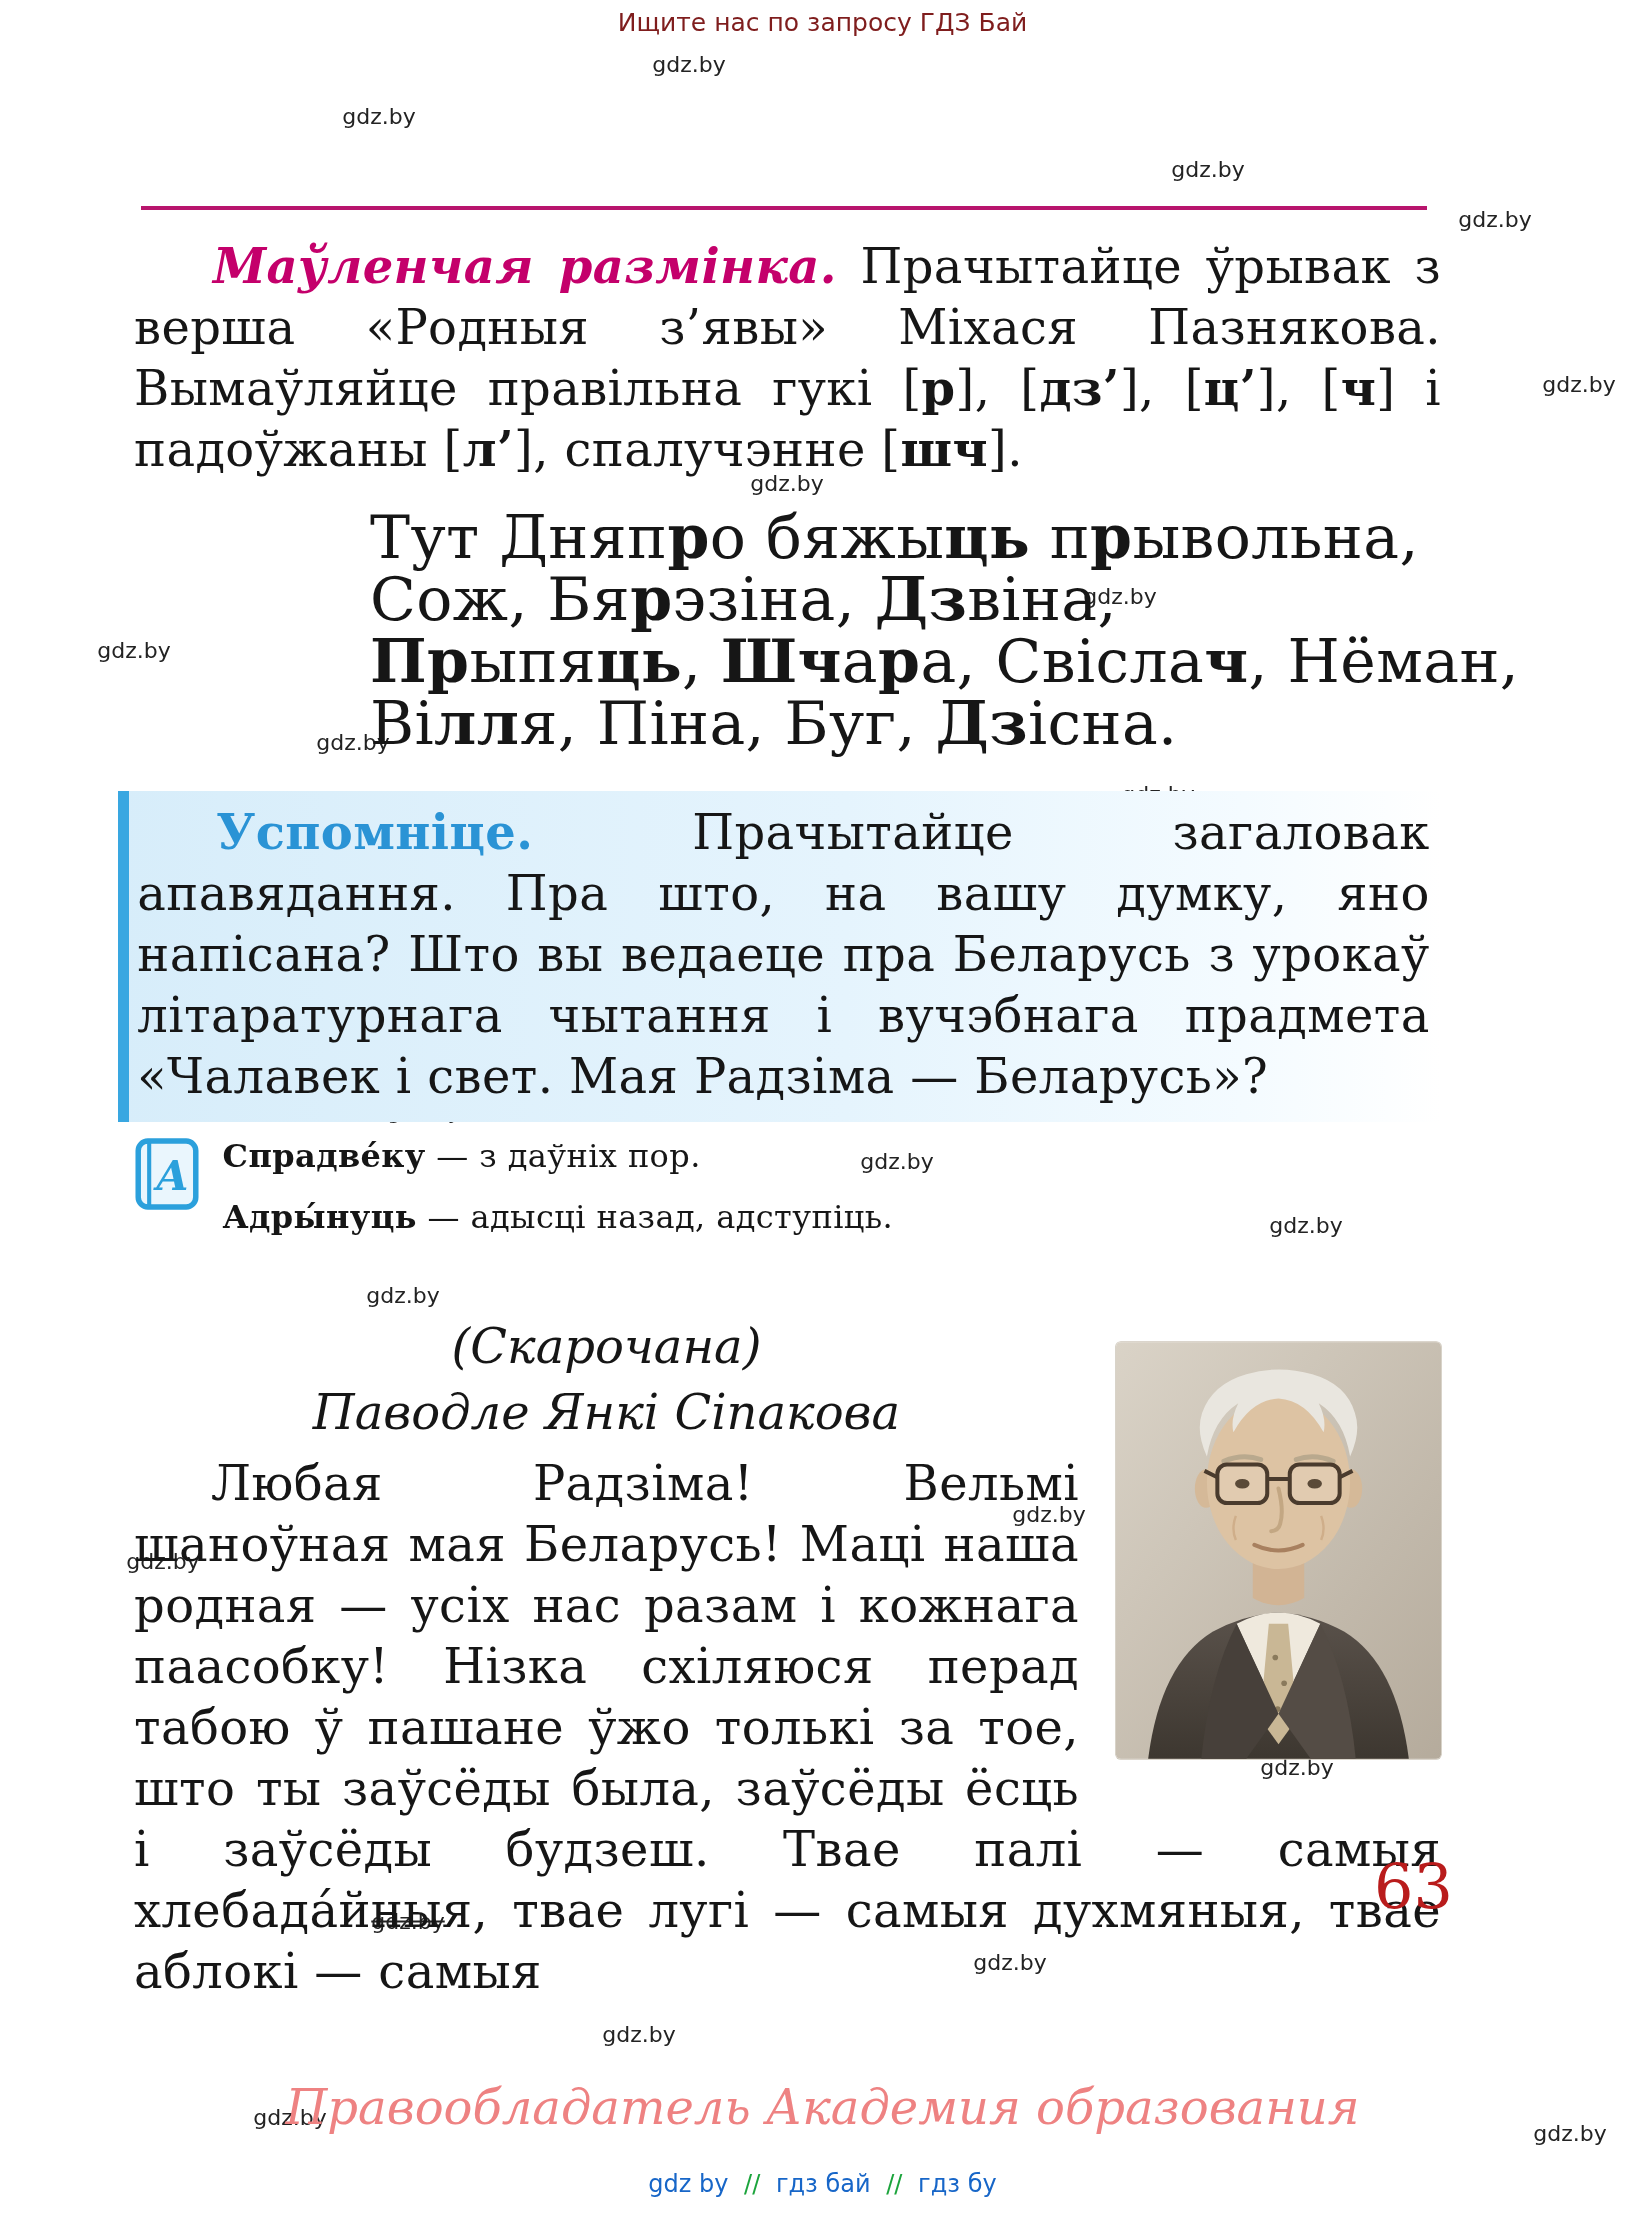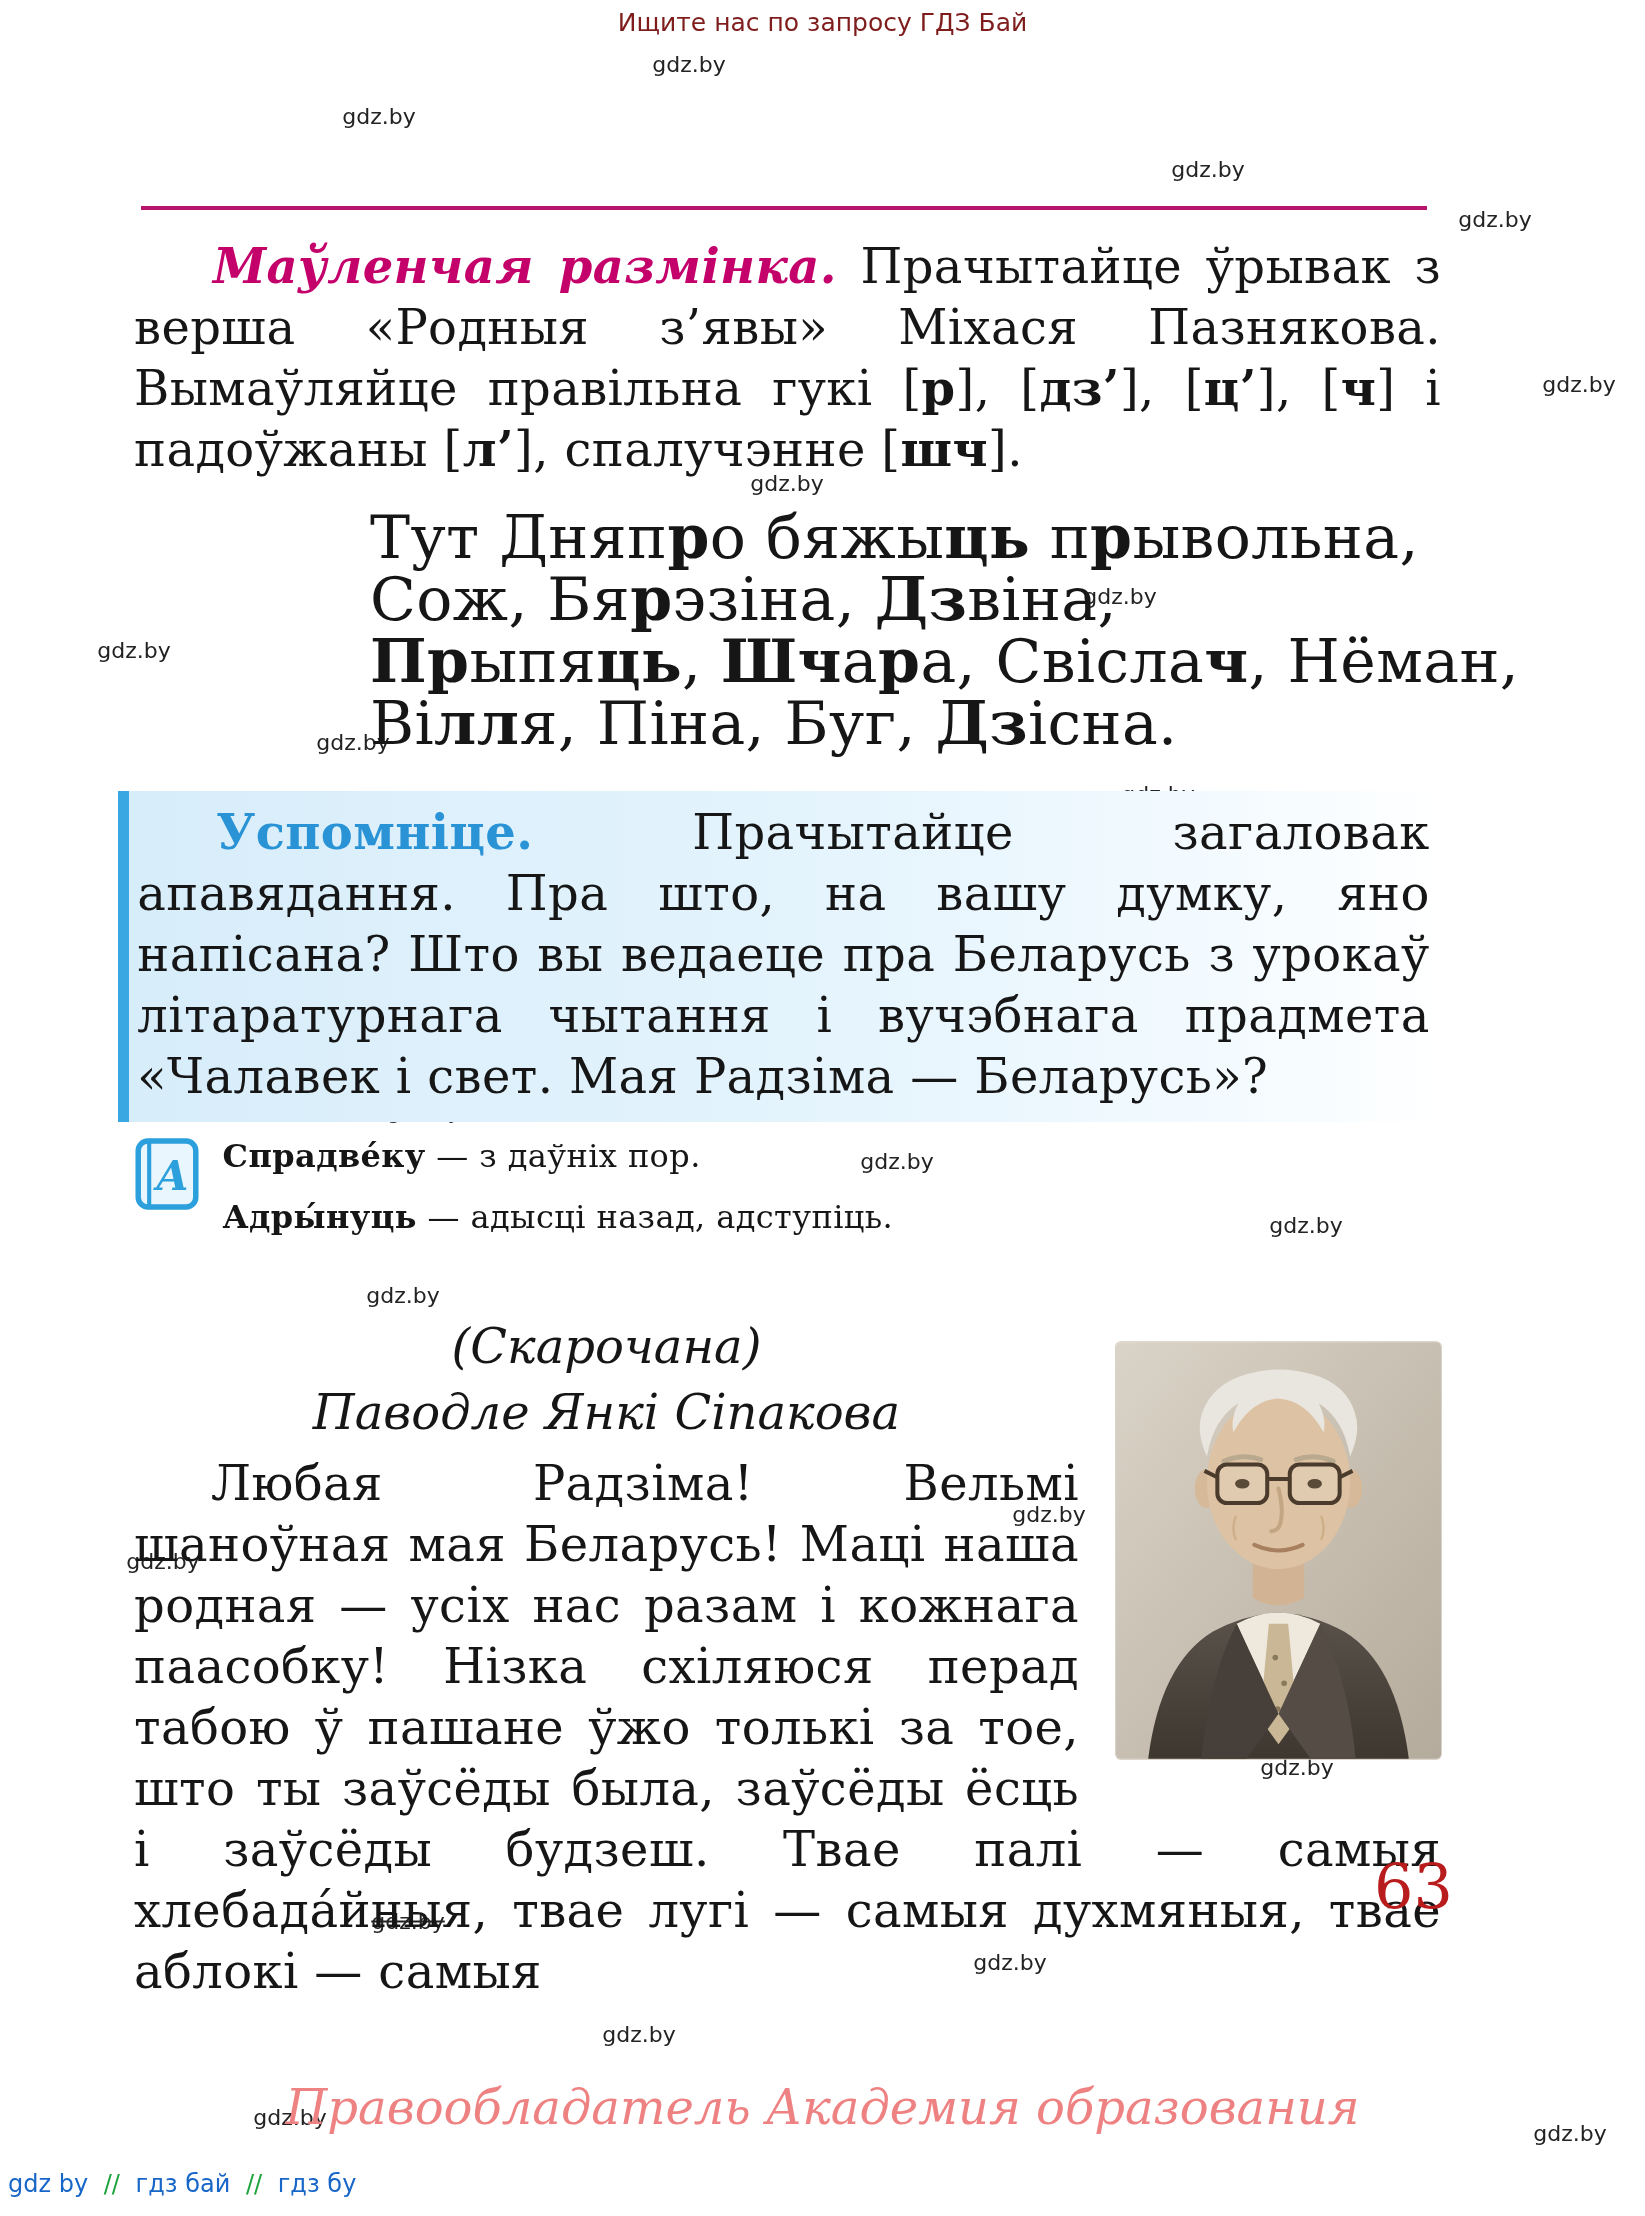--- a/index.html
+++ b/index.html
@@ -35,21 +35,21 @@
          overflow:hidden;box-shadow:0 0 0 0.8px #cfc8bc}
   .story-title{margin:11.3px 0 0;font-size:53px;line-height:63px;text-align:center;
                color:#c4006b;font-weight:bold;letter-spacing:0.4px}
   .story-sub,.story-author{margin:0;font-size:48px;line-height:66px;text-align:center;font-style:italic}
   .story-body{margin:8px 0 0;font-size:48px;line-height:61px;text-align:justify;
               text-indent:77px;letter-spacing:0.4px}
 
   .pagenum{position:absolute;left:1374px;top:1850px;font-size:62px;color:#b91c1c}
   .footer{position:absolute;left:0;top:2079px;width:100%;text-align:center;
           font-style:italic;font-size:48px;color:#ee8282}
-  .links{position:absolute;left:0;top:2170px;width:100%;text-align:left;
+  .links{position:absolute;left:0;top:2170px;width:100%;text-align:center;
          font-family:"DejaVu Sans","Liberation Sans",sans-serif;font-size:24px}
   .links .lnk{color:#1766c8;margin:0 8px;cursor:pointer}
   .links .sep{color:#1ba43c}
   b{font-weight:bold}
 </style>
 </head>
 <body>
 
 <div class="page">
 

